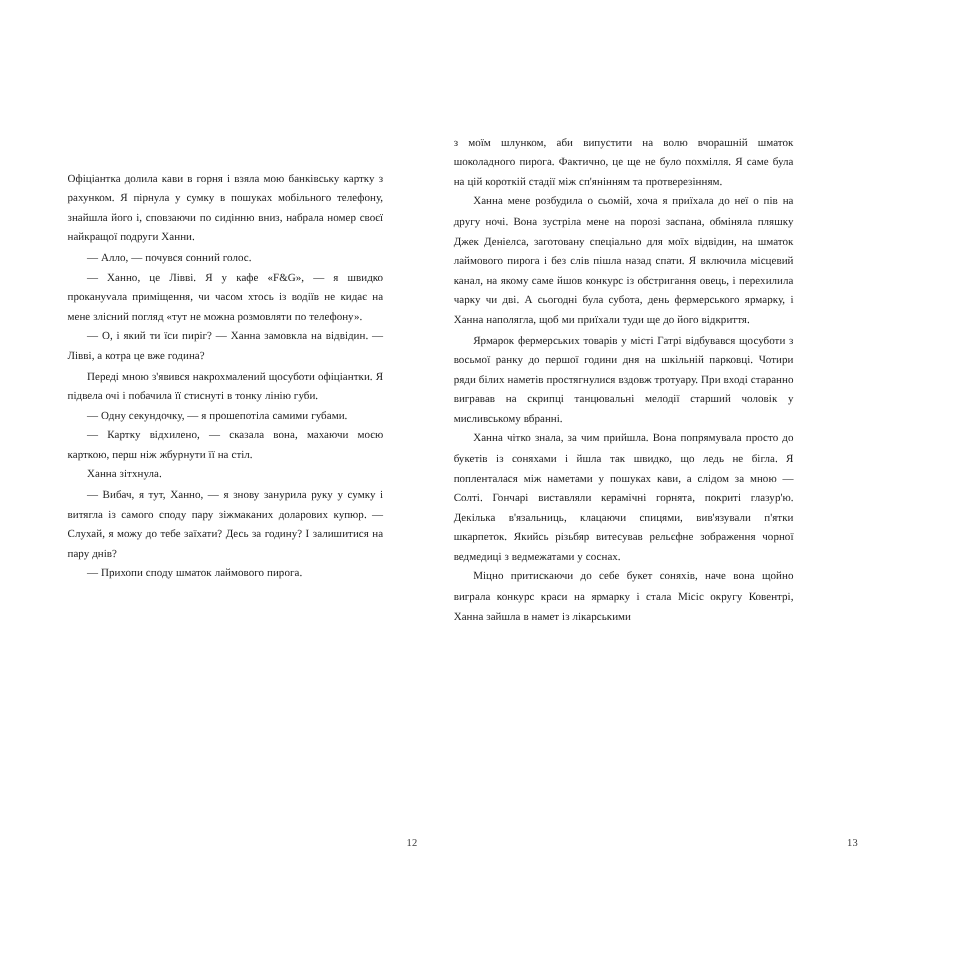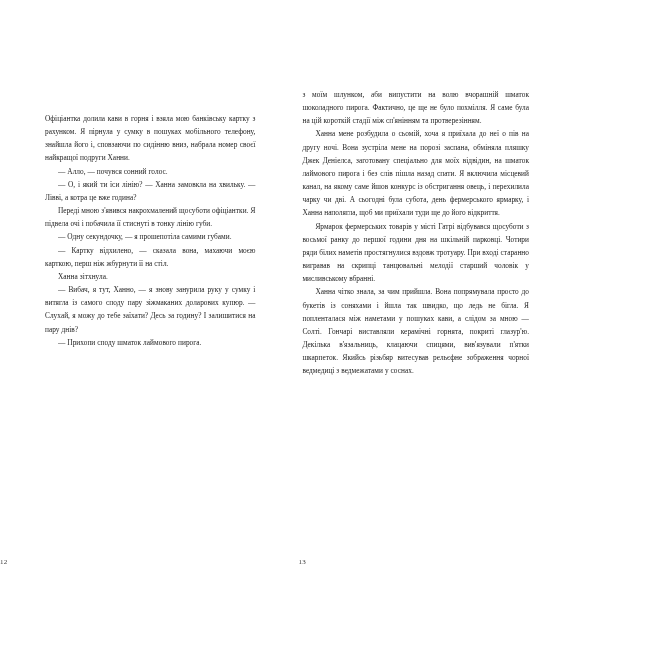--- a/index.html
+++ b/index.html
@@ -58,53 +58,55 @@
 
   .sectionbreak {
     height: 26px;
   }
 
   .folio {
     position: absolute;
     left: 0;
     right: 0;
     bottom: 84px;
-    text-align: left;
+    text-align: right;
     font-size: 7px;
     color: #3a3a3a;
     letter-spacing: 0.2px;
   }
 
   .page-left  .folio { padding-right: 9px; }
   .page-right .folio { padding-left: 11px; }
 </style>
 </head>
 <body>
 
 <div class="spread">
 
   <div class="page page-left">
     <div class="textblock">
       <p class="noindent">Офіціантка долила кави в горня і взяла мою банківську картку з рахунком. Я пірнула у сумку в пошуках мобільного телефону, знайшла його і, сповзаючи по сидінню вниз, набрала номер своєї найкращої подруги Ханни.</p>
       <p>— Алло, — почувся сонний голос.</p>
-      <p>— О, і який ти їси лінію? — Ханна замовкла на хвильку. — Лівві, а котра це вже година?</p>
+      <p>— Ханно, це Лівві. Я у кафе «F&amp;G», — я швидко прокануvала приміщення, чи часом хтось із водіїв не кидає на мене злісний погляд «тут не можна розмовляти по телефону».</p>
+      <p>— О, і який ти їси пиріг? — Ханна замовкла на відвідин. — Лівві, а котра це вже година?</p>
       <p>Переді мною з'явився накрохмалений щосуботи офіціантки. Я підвела очі і побачила її стиснуті в тонку лінію губи.</p>
       <p>— Одну секундочку, — я прошепотіла самими губами.</p>
       <p>— Картку відхилено, — сказала вона, махаючи моєю карткою, перш ніж жбурнути її на стіл.</p>
       <p>Ханна зітхнула.</p>
       <p>— Вибач, я тут, Ханно, — я знову занурила руку у сумку і витягла із самого споду пару зіжмаканих доларових купюр. — Слухай, я можу до тебе заїхати? Десь за годину? І залишитися на пару днів?</p>
       <p>— Прихопи споду шматок лаймового пирога.</p>
       <div class="sectionbreak"></div>
     </div>
     <div class="folio">12</div>
   </div>
 
   <div class="page page-right">
     <div class="textblock">
       <p class="noindent">з моїм шлунком, аби випустити на волю вчорашній шматок шоколадного пирога. Фактично, це ще не було похмілля. Я саме була на цій короткій стадії між сп'янінням та протверезінням.</p>
       <p>Ханна мене розбудила о сьомій, хоча я приїхала до неї о пів на другу ночі. Вона зустріла мене на порозі заспана, обміняла пляшку Джек Деніелса, заготовану спеціально для моїх відвідин, на шматок лаймового пирога і без слів пішла назад спати. Я включила місцевий канал, на якому саме йшов конкурс із обстригання овець, і перехилила чарку чи дві. А сьогодні була субота, день фермерського ярмарку, і Ханна наполягла, щоб ми приїхали туди ще до його відкриття.</p>
       <p>Ярмарок фермерських товарів у місті Гатрі відбувався щосуботи з восьмої ранку до першої години дня на шкільній парковці. Чотири ряди білих наметів простягнулися вздовж тротуару. При вході старанно вигравав на скрипці танцювальні мелодії старший чоловік у мисливському вбранні.</p>
       <p>Ханна чітко знала, за чим прийшла. Вона попрямувала просто до букетів із соняхами і йшла так швидко, що ледь не бігла. Я попленталася між наметами у пошуках кави, а слідом за мною — Солті. Гончарі виставляли керамічні горнята, покриті глазур'ю. Декілька в'язальниць, клацаючи спицями, вив'язували п'ятки шкарпеток. Якийсь різьбяр витесував рельєфне зображення чорної ведмедиці з ведмежатами у соснах.</p>
+      <p>Міцно притискаючи до себе букет соняхів, наче вона щойно виграла конкурс краси на ярмарку і стала Місіс округу Ковентрі, Ханна зайшла в намет із лікарськими</p>
     </div>
     <div class="folio">13</div>
   </div>
 
 </div>
 
 </body></html>

